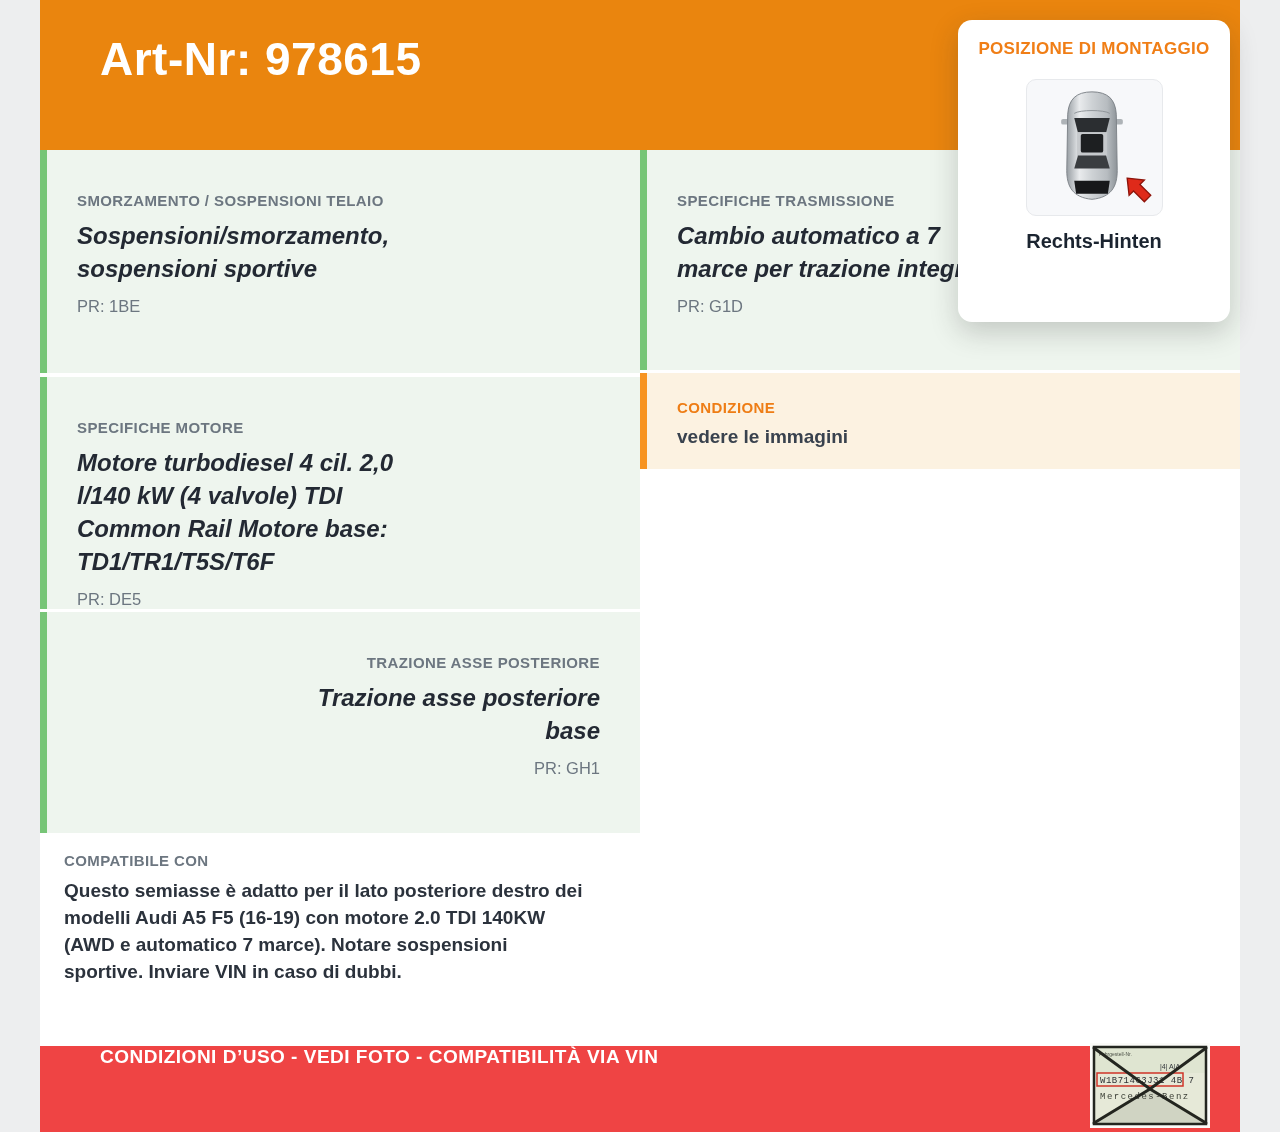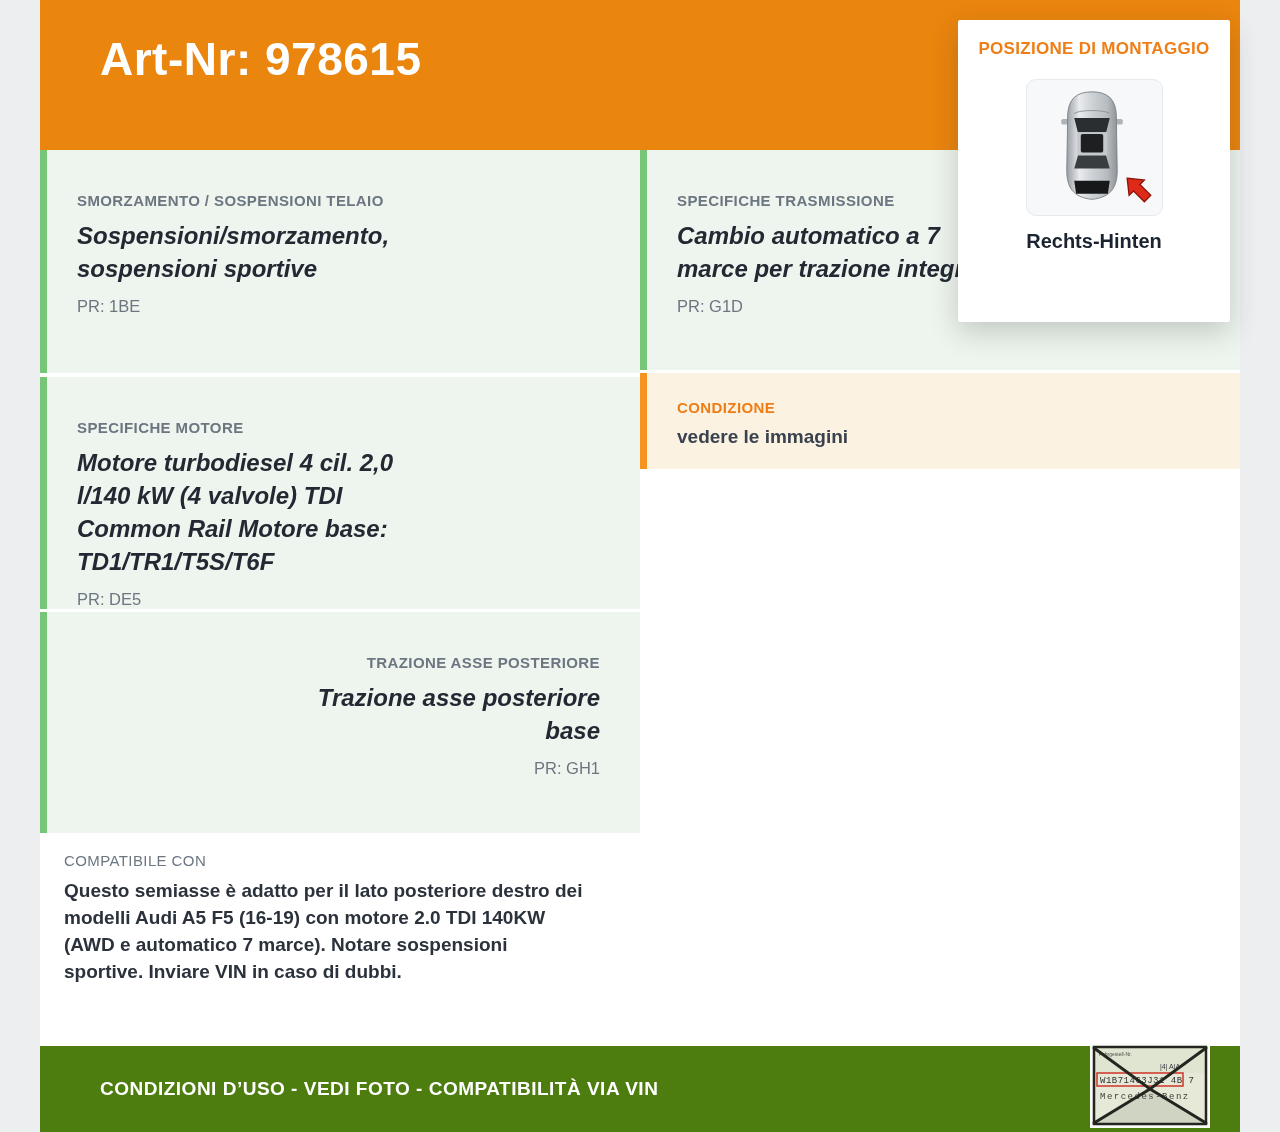--- a/index.html
+++ b/index.html
@@ -46,46 +46,46 @@
     height:96px; border-left-color:#F79421; background:#FCF2E1;
     padding-top:26px; margin-bottom:0;
   }
   .condition-label { color:#EE7D15; }
   .condition-text { font-size:19px; font-weight:600; color:#39424E; margin-top:9px; }
 
   .compat {
     background:#ffffff; height:167px; padding:16px 30px 0 24px; margin-bottom:0;
   }
   .compat-label {
-    font-size:15px; font-weight:400; letter-spacing:.4px; color:#6C7680; margin-bottom:9px;
+    font-size:15px; font-weight:700; letter-spacing:.4px; color:#6C7680; margin-bottom:9px;
   }
   .compat-text {
     font-size:19px; font-weight:700; color:#2B323C; line-height:1.42; white-space:pre-line;
   }
 
   
   .mount-card {
     position:absolute; left:958px; top:20px; width:272px; height:302px;
-    background:#ffffff; border-radius:2px; z-index:10;
+    background:#ffffff; border-radius:14px; z-index:10;
     box-shadow:0 10px 28px rgba(40,40,40,.22);
     text-align:center; padding-top:19px;
   }
   .mount-label { font-size:17px; font-weight:800; letter-spacing:.3px; color:#F07E16; }
   .mount-box {
     width:137px; height:137px; margin:20px auto 0; position:relative;
     background:#F7F8FA; border:1px solid #E7E9EC; border-radius:10px;
   }
   .car-svg { position:absolute; left:32px; top:10px; }
   .arrow-svg { position:absolute; right:6px; bottom:8px; }
   .mount-position { font-size:20px; font-weight:800; color:#1B2430; margin-top:14px; }
 
   
   .footer {
     position:absolute; left:0; top:1046px; width:1200px; height:86px;
-    background:#4d7c0f; display:flex; align-items:center; padding-left:60px;
+    background:#ef4444; display:flex; align-items:flex-start; padding-left:60px;
   }
   .footer-text { color:#ffffff; font-size:19px; font-weight:800; letter-spacing:.5px; }
   .doc-image { position:absolute; left:1090px; top:1043px; width:120px; height:85px; z-index:3; }
 </style>
 </head>
 <body>
 
 <div class="content">
 
   <div class="hero">

